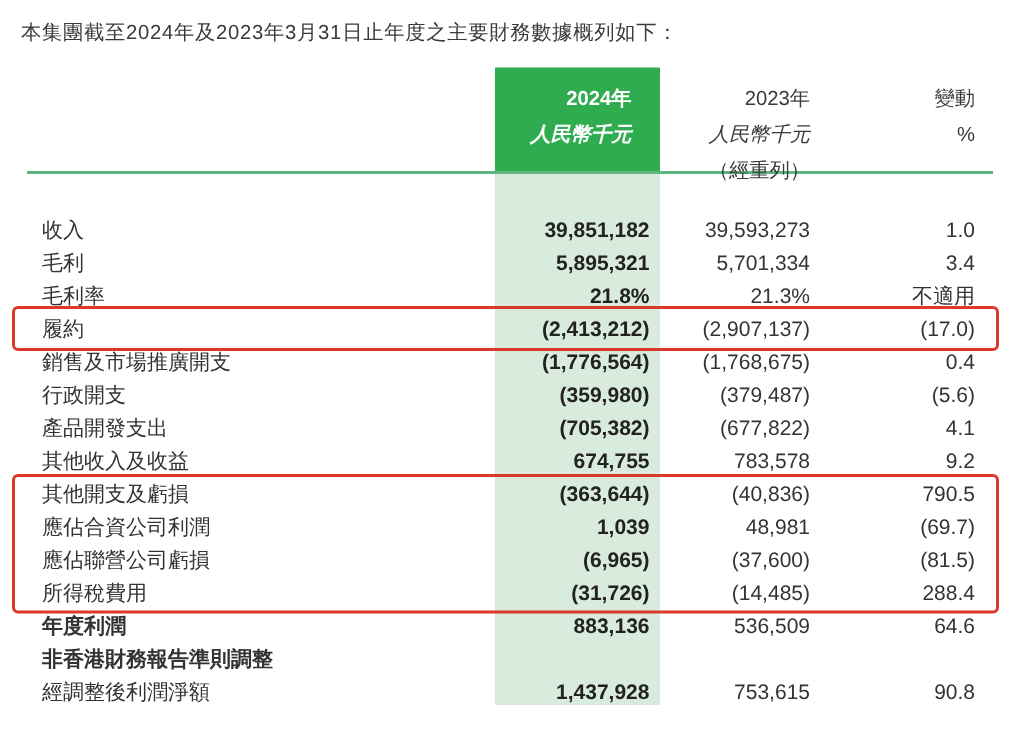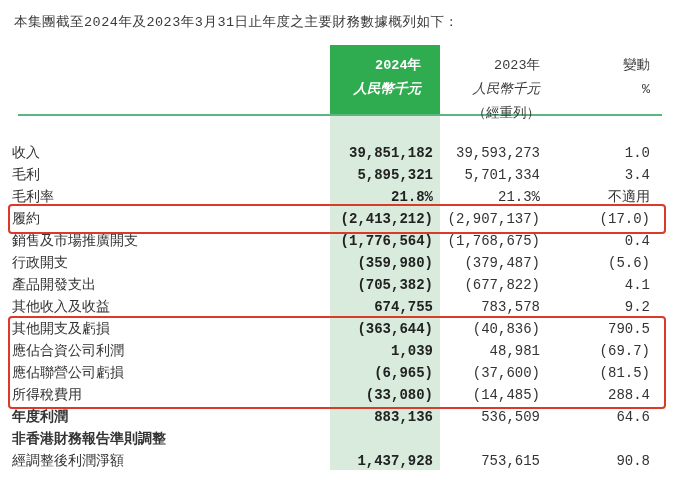--- a/index.html
+++ b/index.html
@@ -1,20 +1,20 @@
 <!DOCTYPE html>
 <html><head>
 <meta charset="utf-8">
 <style>
   html,body{margin:0;padding:0;background:#fff;}
   .page{
     position:relative;
     width:686px;height:500px;
     background:#ffffff;
-    font-family:Liberation Mono, monospace;
+    font-family:Liberation Sans, sans-serif;
     color:#333333;
     overflow:hidden;
   }
   .title{
     position:absolute;left:14px;top:13px;
     font-size:13.5px;letter-spacing:0.5px;color:#3a3a3a;
   }
   
   .col2024-header-bg{
     position:absolute;left:330px;top:45px;width:110px;height:70px;
@@ -38,21 +38,21 @@
   .hcell.c2023{color:#3a3a3a;}
   .hcell.cchg{color:#3a3a3a;}
   .hline{display:block;}
   .ital{font-style:italic;}
   
   .rows{position:absolute;left:0;top:142px;width:686px;z-index:2;}
   .trow{
     display:grid;grid-template-columns:330px 110px 100px 110px;
     height:22px;line-height:22px;font-size:14px;
   }
-  .trow .lbl{text-align:left;padding-left:12px;color:#333;white-space:nowrap;}
+  .trow .lbl{text-align:left;padding-left:28px;color:#333;white-space:nowrap;}
   .trow .v24{text-align:right;padding-right:7px;font-weight:bold;color:#222;}
   .trow .v23{text-align:right;color:#333;}
   .trow .vchg{text-align:right;color:#333;}
   .trow.lbl-bold .lbl{font-weight:bold;}
   
   .red-box{
     position:absolute;left:8px;width:654px;z-index:3;
     border:2.5px solid var(--highlight-red,#da3a28);
     border-radius:4px;background:transparent;pointer-events:none;
   }
@@ -160,21 +160,21 @@
 
     <div class="trow">
       <div class="lbl">應佔聯營公司虧損</div>
       <div class="v24">(6,965)</div>
       <div class="v23">(37,600)</div>
       <div class="vchg">(81.5)</div>
     </div>
 
     <div class="trow">
       <div class="lbl">所得稅費用</div>
-      <div class="v24">(33,080)</div>
+      <div class="v24">(31,726)</div>
       <div class="v23">(14,485)</div>
       <div class="vchg">288.4</div>
     </div>
 
     <div class="trow lbl-bold">
       <div class="lbl">年度利潤</div>
       <div class="v24">883,136</div>
       <div class="v23">536,509</div>
       <div class="vchg">64.6</div>
     </div>

